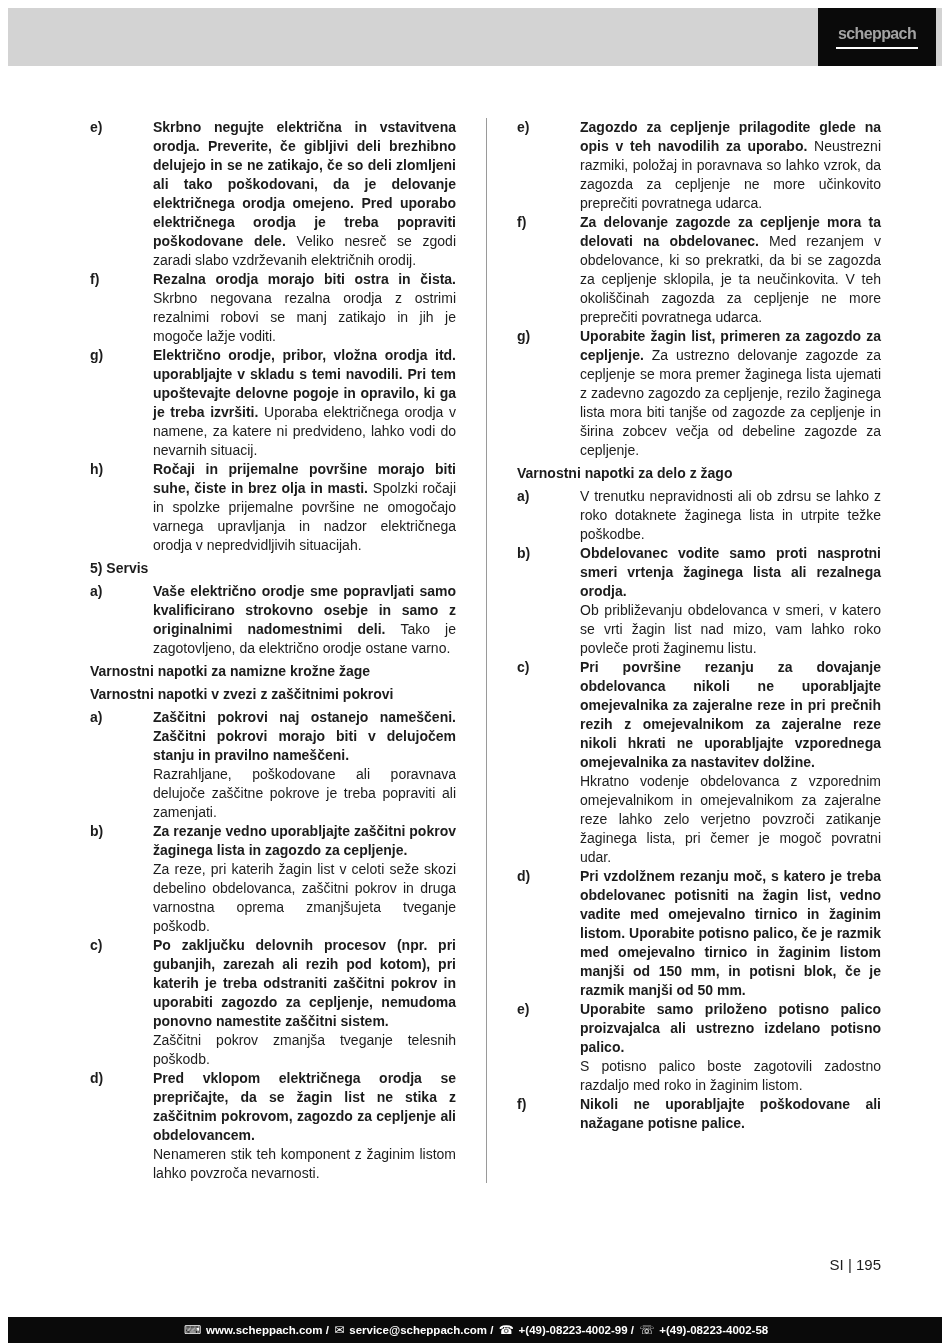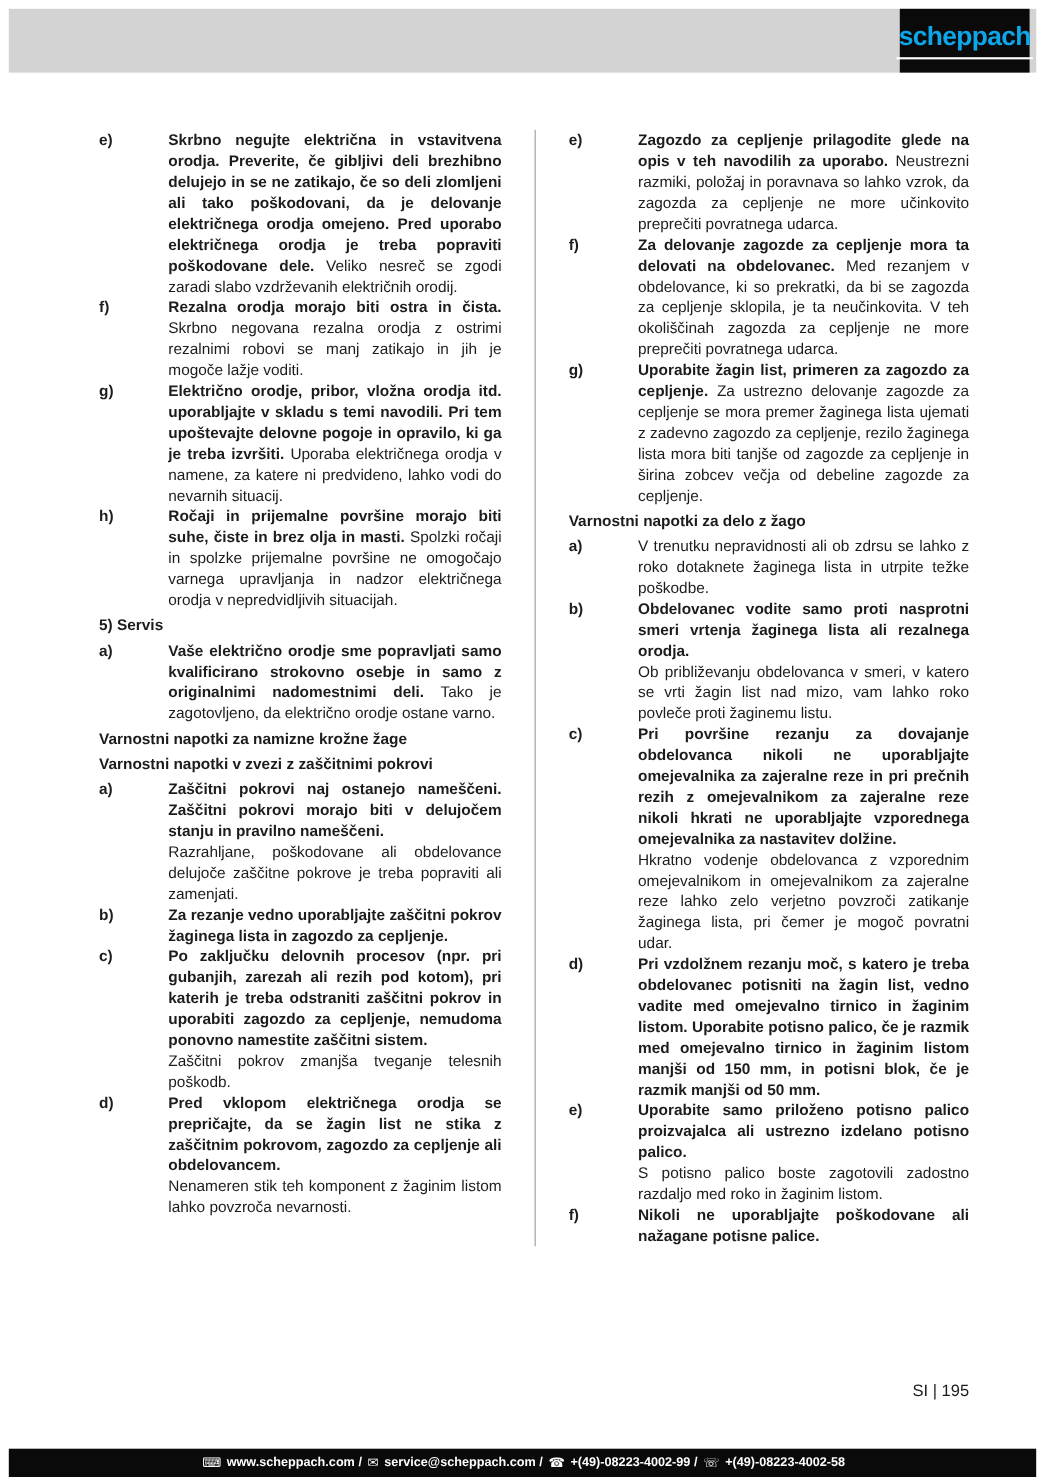--- a/index.html
+++ b/index.html
@@ -12,21 +12,21 @@
   
   .topbar {
     position:absolute; top:8px; left:8px; right:8px; height:58px;
     background:#d3d3d3;
   }
   .logo-box {
     position:absolute; top:0; right:6px; width:118px; height:58px;
     background:#0a0a0a; display:flex; align-items:center; justify-content:center;
   }
   .logo-text {
-    color:#0ea5e9; font-weight:bold; font-size:24px; letter-spacing:-0.6px;
+    color:#a3a3a3; font-weight:bold; font-size:16px; letter-spacing:-0.6px;
     border-bottom:2px solid #ffffff; padding:0 2px 4px 2px;
   }
   
   .content {
     position:absolute; top:118px; left:90px; right:68px;
     display:flex; align-items:stretch;
   }
   .col-left  { width:366px; }
   .col-right { width:364px; }
   .divider   { width:1px; background:#9a9a9a; margin:0 30px; }
@@ -90,27 +90,28 @@
       <p class="body"><b>Vaše električno orodje sme popravljati samo kvalificirano strokovno osebje in samo z originalnimi nadomestnimi deli.</b> <span class="plain">Tako je zagotovljeno, da električno orodje ostane varno.</span></p>
     </div>
 
     <h2 class="heading">Varnostni napotki za namizne krožne žage</h2>
     <h2 class="heading">Varnostni napotki v zvezi z zaščitnimi pokrovi</h2>
 
     <div class="item">
       <span class="label">a)</span>
       <p class="body stack">
           <b>Zaščitni pokrovi naj ostanejo nameščeni. Zaščitni pokrovi morajo biti v delujočem stanju in pravilno nameščeni.</b>
-          <span class="plain">Razrahljane, poškodovane ali obdelovance delujoče zaščitne pokrove je treba popraviti ali zamenjati.</span>
+          <span class="plain">Razrahljane, poškodovane ali poravnava delujoče zaščitne pokrove je treba popraviti ali zamenjati.</span>
         </p>
     </div>
     <div class="item">
       <span class="label">b)</span>
       <p class="body stack">
           <b>Za rezanje vedno uporabljajte zaščitni pokrov žaginega lista in zagozdo za cepljenje.</b>
+          <span class="plain">Za reze, pri katerih žagin list v celoti seže skozi debelino obdelovanca, zaščitni pokrov in druga varnostna oprema zmanjšujeta tveganje poškodb.</span>
         </p>
     </div>
     <div class="item">
       <span class="label">c)</span>
       <p class="body stack">
           <b>Po zaključku delovnih procesov (npr. pri gubanjih, zarezah ali rezih pod kotom), pri katerih je treba odstraniti zaščitni pokrov in uporabiti zagozdo za cepljenje, nemudoma ponovno namestite zaščitni sistem.</b>
           <span class="plain">Zaščitni pokrov zmanjša tveganje telesnih poškodb.</span>
         </p>
     </div>
     <div class="item">

